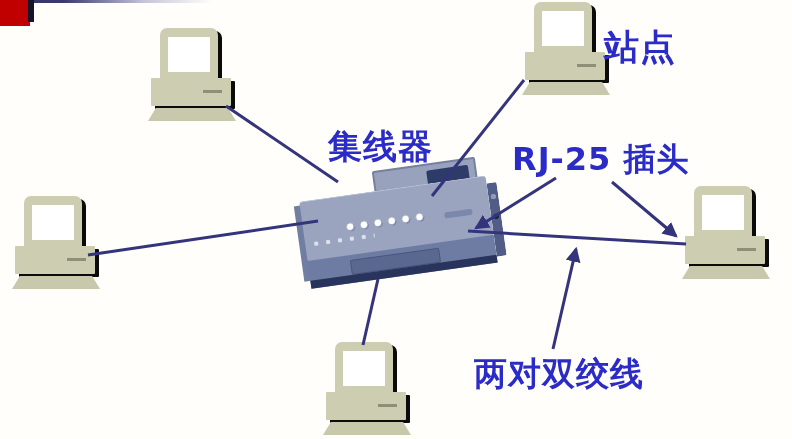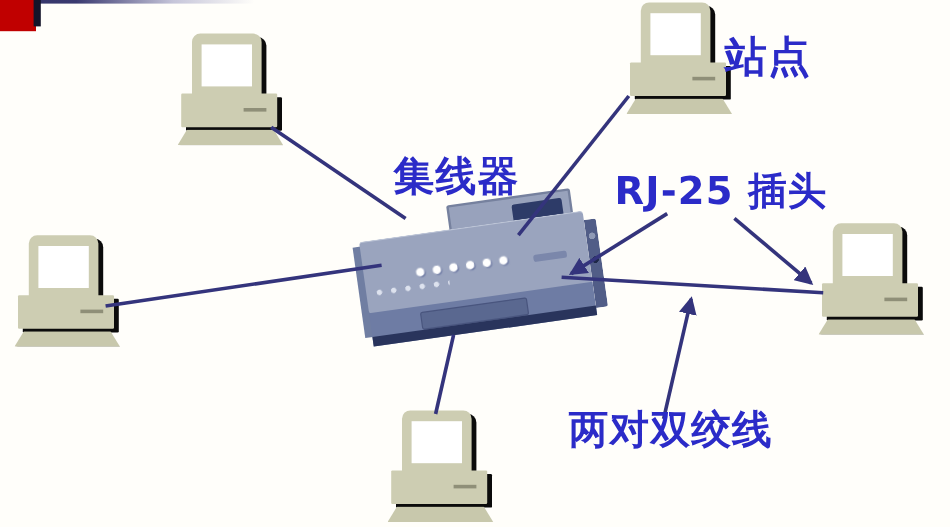--- a/index.html
+++ b/index.html
@@ -78,21 +78,21 @@
   }
 
   
   .label{
     position:absolute;color:#2b2bc8;font-weight:600;white-space:nowrap;
     letter-spacing:1px;
   }
   .label-hub{left:328px;top:124px;font-size:34px;}
   .label-station{left:604px;top:24px;font-size:35px;}
   .label-rj45{left:512px;top:138px;font-size:32px;}
-  .label-twisted{left:474px;top:336px;font-size:33px;}
+  .label-twisted{left:474px;top:352px;font-size:33px;}
 
   svg.wires{position:absolute;inset:0;pointer-events:none;}
 </style>
 </head>
 <body>
 
 <div class="stage">
 
   <div class="corner-line"></div>
   <div class="corner-red"></div>

